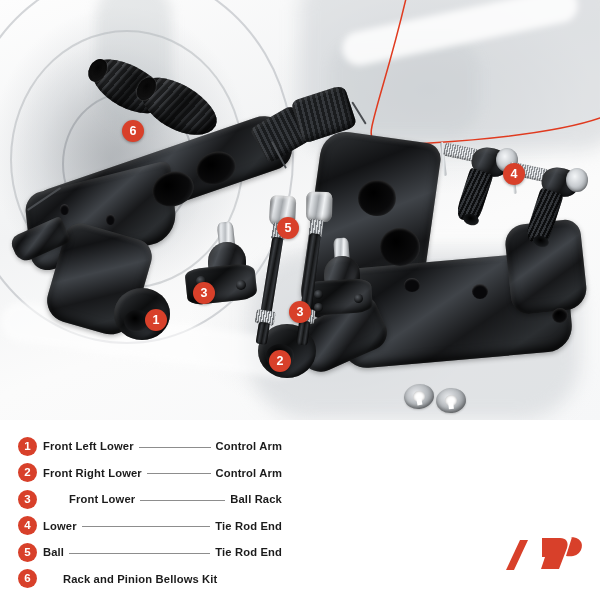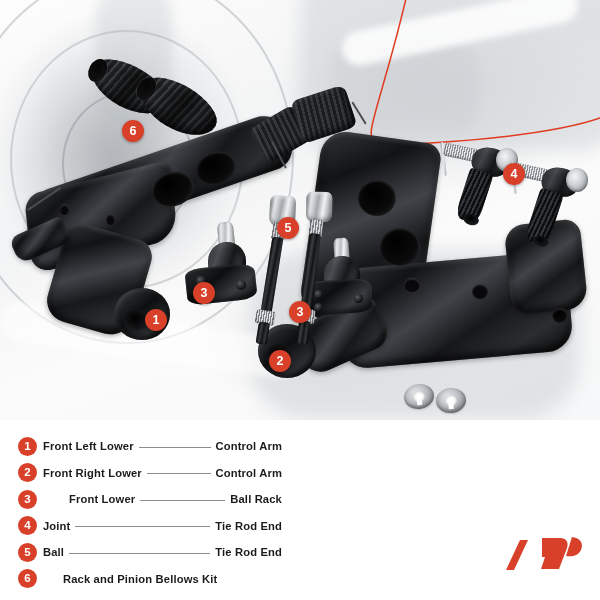--- a/index.html
+++ b/index.html
@@ -301,21 +301,21 @@
         <span class="ltype" style="color: rgb(27, 27, 27);">Control Arm</span>
       </div>
       <div class="lrow" style="top: 67px;">
         <div class="lbadge" style="background: rgb(216, 64, 42); color: rgb(255, 255, 255);">3</div>
         <span class="lname" style="color: rgb(27, 27, 27); margin-left: 32px;">Front Lower</span>
         <span class="ldash" style="background: rgb(141, 141, 141);"></span>
         <span class="ltype" style="color: rgb(27, 27, 27);">Ball Rack</span>
       </div>
       <div class="lrow" style="top: 93.5px;">
         <div class="lbadge" style="background: rgb(216, 64, 42); color: rgb(255, 255, 255);">4</div>
-        <span class="lname" style="color: rgb(27, 27, 27);">Joint</span>
+        <span class="lname" style="color: rgb(27, 27, 27);">Lower</span>
         <span class="ldash" style="background: rgb(141, 141, 141);"></span>
         <span class="ltype" style="color: rgb(27, 27, 27);">Tie Rod End</span>
       </div>
       <div class="lrow" style="top: 120px;">
         <div class="lbadge" style="background: rgb(216, 64, 42); color: rgb(255, 255, 255);">5</div>
         <span class="lname" style="color: rgb(27, 27, 27);">Ball</span>
         <span class="ldash" style="background: rgb(141, 141, 141);"></span>
         <span class="ltype" style="color: rgb(27, 27, 27);">Tie Rod End</span>
       </div>
       <div class="lrow nodash" style="top: 146.5px;">

